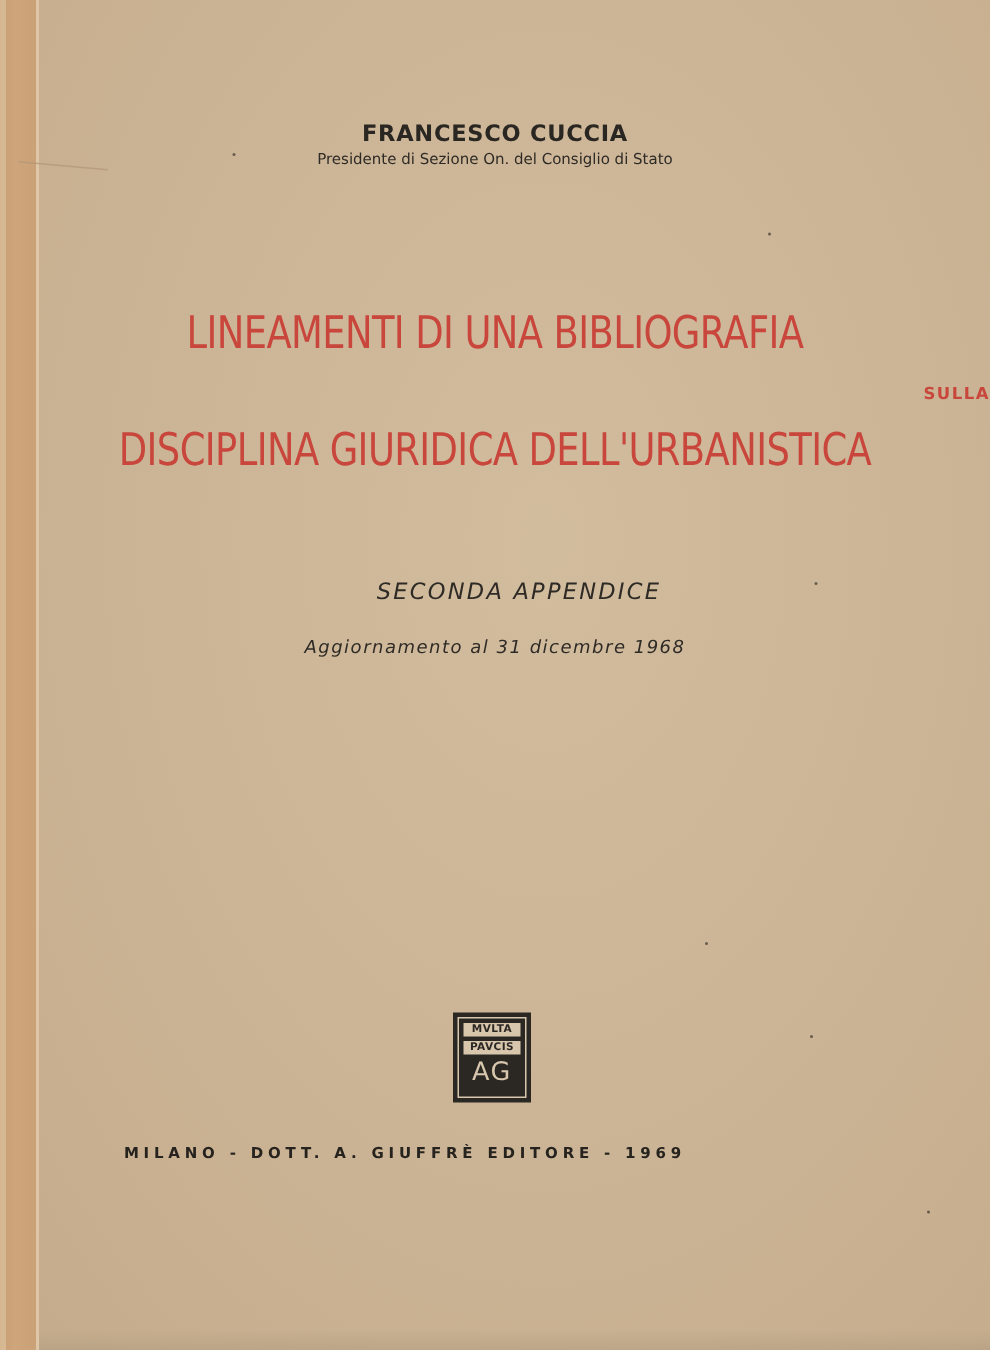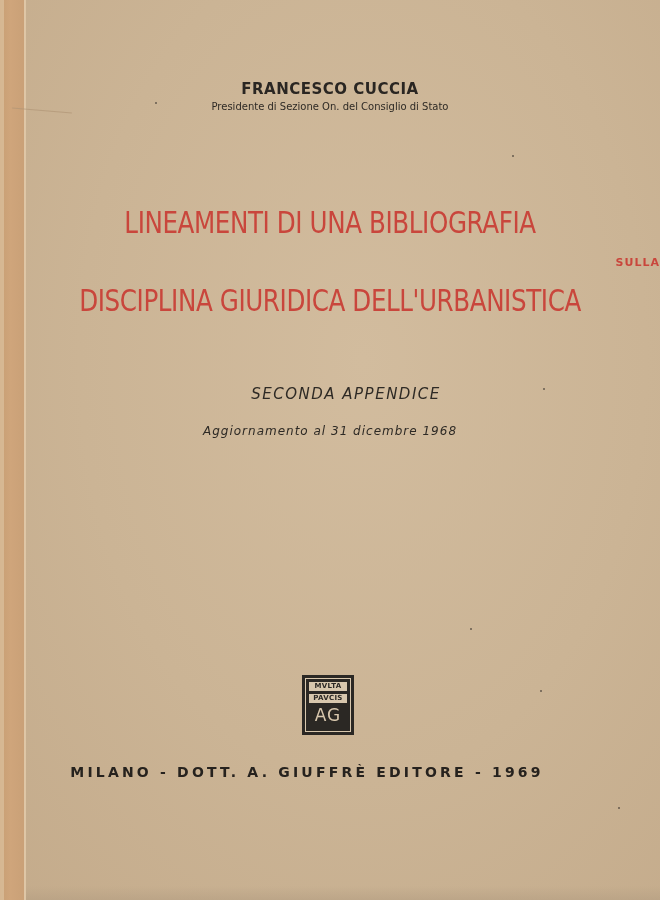--- a/index.html
+++ b/index.html
@@ -158,26 +158,25 @@
       font-family: "DejaVu Sans", sans-serif;
       font-size: 17px;
       line-height: 18px;
       letter-spacing: 1px;
       text-align: center;
     }
     .publisher {
       top: 764px;
       font-family: "DejaVu Sans", sans-serif;
       font-weight: bold;
-      font-size: 14px;
+      font-size: 10px;
       letter-spacing: 3.2px;
       color: #26221e;
       left: 0;
       width: 540px;
-      padding-left: 37px;
     }
     .speck {
       position: absolute;
       width: 2px; height: 2px;
       background: #3a342d;
       border-radius: 50%;
       opacity: 0.7;
     }
   </style>
 </head>

